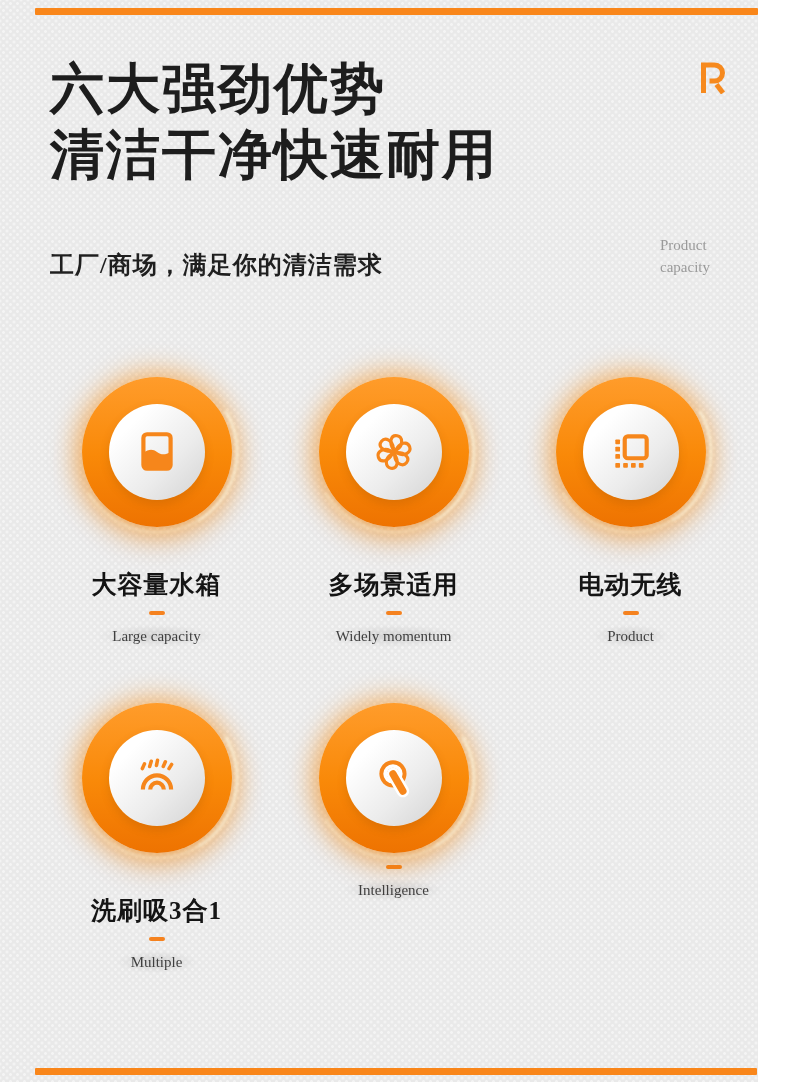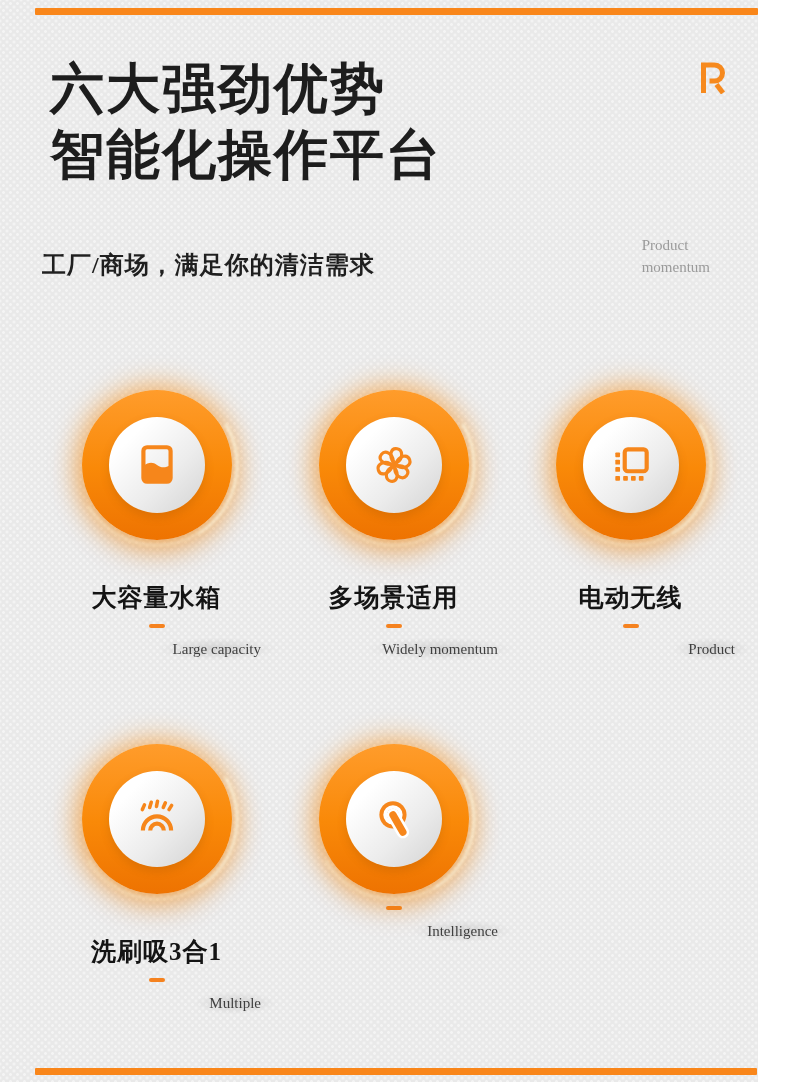--- a/index.html
+++ b/index.html
@@ -18,34 +18,34 @@
   .bar{position:absolute;height:7px;background:#f9861a;border-radius:1px;}
   .bar-top{top:8px;left:35px;right:0;}
   .bar-bottom{bottom:7px;left:35px;width:722px;}
 
   .title{
     position:absolute;left:50px;top:56px;
     font-size:54px;line-height:66px;font-weight:900;
     color:#1d1d1d;letter-spacing:2px;white-space:nowrap;
   }
   .subtitle{
-    position:absolute;left:42px;top:250px;
+    position:absolute;left:50px;top:250px;
     font-size:24px;line-height:30px;font-weight:700;
     color:#1f1f1f;letter-spacing:1px;white-space:nowrap;
   }
   .aside{
     position:absolute;right:48px;top:234px;
     font-size:15px;line-height:22px;color:#9a9a9a;
     text-align:left;
   }
   .logo{position:absolute;right:32px;top:62px;width:26px;height:32px;}
 
   .grid{
-    position:absolute;left:38px;top:390px;
-    display:grid;grid-template-columns:repeat(3,237px);row-gap:84px;
+    position:absolute;left:38px;top:377px;
+    display:grid;grid-template-columns:repeat(3,237px);row-gap:56px;
   }
   .feature{text-align:center;}
   .orb{
     position:relative;width:150px;height:150px;margin:0 auto;border-radius:50%;
     background:linear-gradient(180deg,#ff9c2b 0%,#f98908 52%,#ee7301 100%);
     box-shadow:0 0 26px 6px rgba(249,138,8,0.50), 0 14px 30px rgba(220,110,0,0.28);
   }
   .orb::after{
     content:"";position:absolute;inset:-6px;border-radius:50%;
     border:2px solid rgba(255,255,240,0);
@@ -59,52 +59,52 @@
     background:linear-gradient(135deg,#ffffff 22%,#ececec 62%,#d3d3d3 100%);
     box-shadow:0 4px 10px rgba(120,60,0,0.18);
     display:flex;align-items:center;justify-content:center;
   }
   .icon{display:block;}
   .zh{
     margin-top:44px;font-size:25px;line-height:28px;font-weight:800;
     color:#141414;letter-spacing:1px;
   }
   .dash{width:16px;height:4px;border-radius:2px;background:#f5821f;margin:12px auto 0;}
-  .en-wrap{margin-top:10px;display:flex;justify-content:flex-end;}
+  .en-wrap{margin-top:10px;display:flex;justify-content:center;}
   .en{
     display:inline-block;padding:2px 14px;
     font-size:15px;line-height:18px;color:#3f3f3f;
     background:radial-gradient(ellipse at center, rgba(160,160,160,0.32) 0%, rgba(160,160,160,0) 72%);
   }
 </style>
 </head>
 <body>
 
 <div class="page">
 
   <div class="bar bar-top"></div>
   <div class="bar bar-bottom"></div>
 
   <div class="title">
     <div>六大强劲优势</div>
-    <div>智能化操作平台</div>
+    <div>清洁干净快速耐用</div>
   </div>
 
   <svg class="logo" viewBox="0 0 26 32">
     <g fill="none" stroke="#f6891d" stroke-width="5">
       <path d="M3.5 31 V3 H14.5 a8 8 0 0 1 0 16 H9.5"></path>
       <path d="M16.5 22.5 L23 31"></path>
     </g>
   </svg>
 
   <div class="subtitle">工厂/商场，满足你的清洁需求</div>
 
   <div class="aside">
     <div>Product</div>
-    <div>momentum</div>
+    <div>capacity</div>
   </div>
 
   <div class="grid">
 
     <div class="feature">
       <div class="orb">
         <div class="orb-inner">
           <svg class="icon" width="46" height="46" viewBox="0 0 44 44">
             <rect x="9" y="5" width="26" height="33" rx="3.5" fill="none" stroke="#f6861b" stroke-width="4"></rect>
             <path d="M9 23 C14 19 18 19 22 22 C26 25 30 25 35 22 L35 34.5 A3.5 3.5 0 0 1 31.5 38 L12.5 38 A3.5 3.5 0 0 1 9 34.5 Z" fill="#f6861b"></path>

